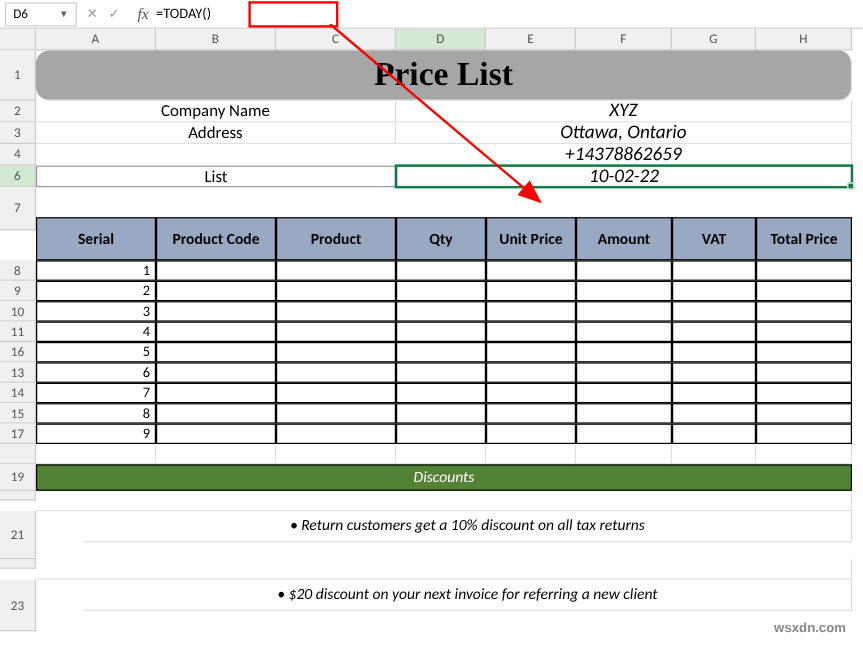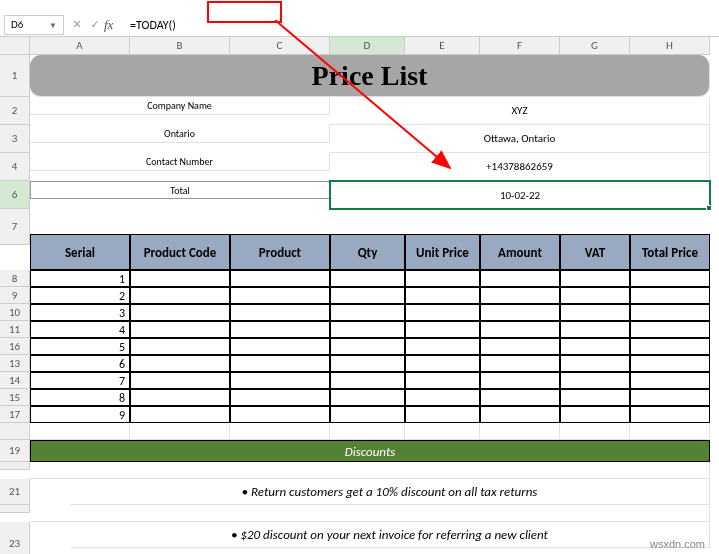--- a/index.html
+++ b/index.html
@@ -1,51 +1,51 @@
 <!DOCTYPE html>
 <html><head>
   <meta charset="utf-8">
   <style>
     * { box-sizing: border-box; margin: 0; padding: 0; }
     body { font-family: Calibri, Arial, sans-serif; font-size: 12px; background: #fff; width: 719px; height: 554px; overflow: hidden; position: relative; }
     
-    .formula-bar { display: flex; align-items: center; height: 24px; border-bottom: 1px solid #ccc; background: #fff; margin-top: 13px; }
+    .formula-bar { display: flex; align-items: center; height: 24px; border-bottom: 1px solid #ccc; background: #fff; }
     .name-box { width: 60px; height: 20px; border: 1px solid #ccc; margin: 2px 4px; padding: 2px 6px; display: flex; align-items: center; font-size: 11px; }
     .dropdown-arrow { margin-left: auto; font-size: 8px; color: #666; }
     .fb-btn { width: 18px; text-align: center; color: #999; font-size: 11px; }
-    .fx { width: 20px; font-style: italic; font-family: serif; font-size: 13px; color: #555; text-align: left; }
+    .fx { width: 20px; font-style: italic; font-family: serif; font-size: 13px; color: #555; text-align: right; }
     .formula-input { flex: 1; padding: 2px 6px; font-size: 12px; }
     .formula-highlight { position: absolute; top: 1px; left: 207px; width: 75px; height: 22px; border: 2px solid red; pointer-events: none; z-index: 10; }
     
     .grid { display: grid; grid-template-columns: 30px 100px 100px 100px 75px 75px 80px 70px 80px; }
     .col-head { background: #f0f0f0; border-right: 1px solid #ccc; border-bottom: 1px solid #ccc; text-align: center; font-size: 11px; color: #555; height: 18px; line-height: 18px; }
     .col-head.sel { background: #d4e8d4; }
     .row-head { background: #f0f0f0; border-right: 1px solid #ccc; border-bottom: 1px solid #ccc; text-align: center; font-size: 11px; color: #555; display: flex; align-items: center; justify-content: center; }
     .row-head.sel { background: #d4e8d4; }
     .corner { background: #f0f0f0; border-right: 1px solid #ccc; border-bottom: 1px solid #ccc; }
     
     .cell { border-right: 1px solid #e0e0e0; border-bottom: 1px solid #e0e0e0; display: flex; align-items: center; padding: 0 4px; min-height: 17px; }
     .title-row { background: #a6a6a6; height: 42px; }
     .title-cell { grid-column: 2 / 10; font-family: 'Times New Roman', serif; font-size: 28px; font-weight: bold; justify-content: center; border-radius: 11px; }
-    .info-label { grid-column: 2 / 5; justify-content: center; font-size: 10px; height: 18px; }
-    .info-val { grid-column: 5 / 10; justify-content: center; font-size: 11px; height: 28px; }
+    .info-label { grid-column: 2 / 5; justify-content: center; font-size: 14px; height: 18px; }
+    .info-val { grid-column: 5 / 10; justify-content: center; font-size: 16px; height: 18px; font-style: italic; }
     .date-label { border: 1px solid #999; }
     .active-cell { outline: 2px solid #107c41; outline-offset: -1px; background: #fff; position: relative; }
     .handle { position: absolute; right: -3px; bottom: -3px; width: 6px; height: 6px; background: #107c41; border: 1px solid #fff; }
     
     .header-row .cell { background: #99a9c2; font-weight: bold; justify-content: center; height: 36px; border: 1px solid #000; font-size: 13px; margin-top: 25px; }
     .data-row .cell { height: 17px; border: 1px solid #000; }
     .serial-cell { justify-content: flex-end; }
     .blank-row .cell { height: 16px; border: none; border-right: 1px solid #e0e0e0; border-bottom: 1px solid #e0e0e0; }
     
     .discount-header { grid-column: 2 / 10; background: #548235; color: #fff; justify-content: center; font-style: italic; font-size: 13px; height: 22px; border: 1px solid #000; }
     .discount-text { grid-column: 2 / 10; justify-content: center; font-style: italic; font-size: 13px; height: 26px; margin-left: 40px; }
     
     .arrow-svg { position: absolute; top: 20px; left: 270px; z-index: 20; pointer-events: none; }
-    .watermark { position: absolute; bottom: 4px; right: 14px; color: #888; font-size: 11px; font-family: Arial; }
+    .watermark { position: absolute; bottom: 24px; right: 14px; color: #888; font-size: 11px; font-family: Arial; font-weight: bold; }
   </style>
 </head>
 <body>
 
 <div class="formula-highlight"></div>
 <svg class="arrow-svg" width="270" height="170">
   <defs>
       <marker id="ah" markerWidth="10" markerHeight="8" refX="9" refY="4" orient="auto">
         <polygon points="0 0, 10 4, 0 8" fill="red"></polygon>
       </marker>
@@ -76,29 +76,28 @@
   <div class="col-head">H</div>
 
   <div class="row-head" style="height:42px">1</div>
   <div class="cell title-row title-cell">Price List</div>
 
   <div class="row-head">2</div>
   <div class="cell info-label">Company Name</div>
   <div class="cell info-val">XYZ</div>
 
   <div class="row-head">3</div>
-  <div class="cell info-label">Ontario</div>
+  <div class="cell info-label">Address</div>
   <div class="cell info-val">Ottawa, Ontario</div>
 
   <div class="row-head">4</div>
-  <div class="cell info-label">Contact Number</div>
   <div class="cell info-val">+14378862659</div>
 
   <div class="row-head sel">6</div>
-  <div class="cell info-label date-label">Total</div>
+  <div class="cell info-label date-label">List</div>
   <div class="cell info-val date-label active-cell">
       <span>10-02-22</span>
       <div class="handle"></div>
     </div>
 
   <div class="row-head header-row" style="height:36px">7</div>
   <div class="header-row" style="display:contents">
     <div class="cell">Serial</div>
     <div class="cell">Product Code</div>
     <div class="cell">Product</div>
@@ -130,21 +129,21 @@
 
   <div class="row-head"></div>
     <div class="blank-row" style="display:contents"><div class="cell"></div><div class="cell"></div><div class="cell"></div><div class="cell"></div><div class="cell"></div><div class="cell"></div><div class="cell"></div><div class="cell"></div></div>
 
   <div class="row-head" style="height:22px">19</div>
   <div class="cell discount-header">Discounts</div>
 
   <div class="row-head" style="height:8px"></div>
     <div class="blank-row" style="display:contents"><div class="cell" style="grid-column:2/10;height:8px"></div></div>
 
-  <div class="row-head" style="height:26px">21</div>
+  <div class="row-head" style="height:40px">21</div>
   <div class="cell discount-text">• Return customers get a 10% discount on all tax returns</div>
 
   <div class="row-head" style="height:8px"></div>
     <div class="blank-row" style="display:contents"><div class="cell" style="grid-column:2/10;height:8px"></div></div>
 
   <div class="row-head" style="height:43px">23</div>
   <div class="cell discount-text">• $20 discount on your next invoice for referring a new client</div>
 </div>
 
 <div class="watermark">wsxdn.com</div>

